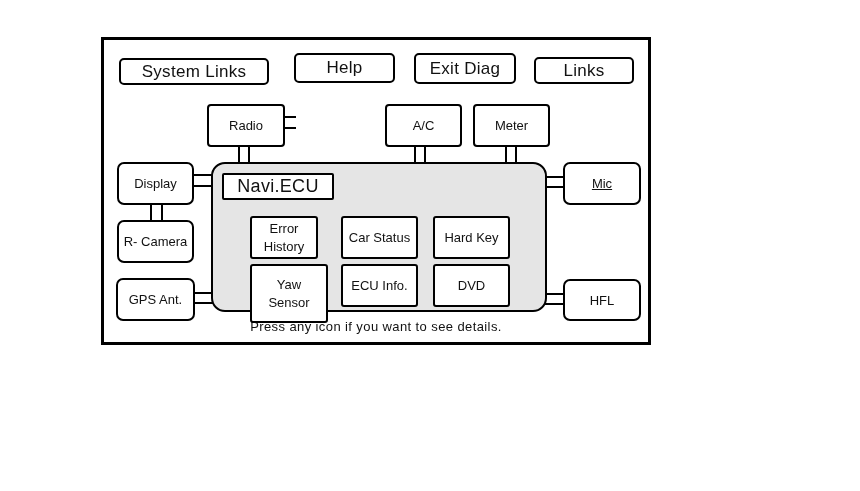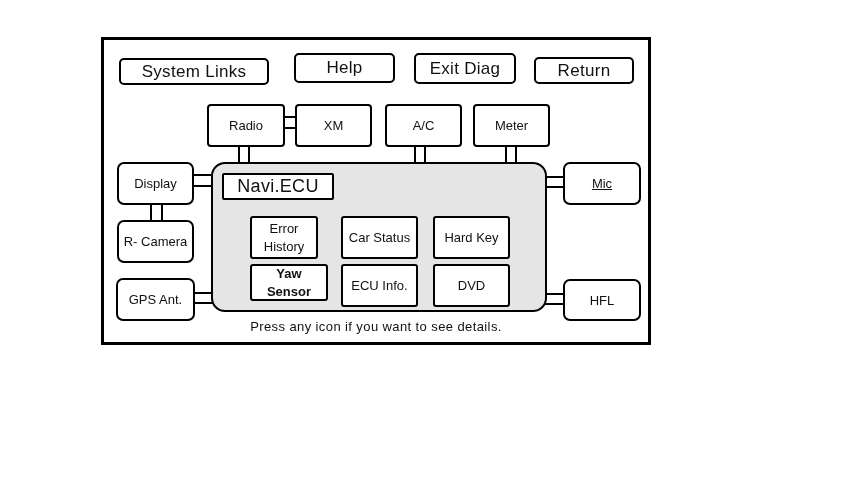--- a/index.html
+++ b/index.html
@@ -127,52 +127,51 @@
 </style>
 </head>
 <body>
 
 <div class="stage">
   <div class="panel">
 
     <div class="btn title-btn" style="left:15px; top:18px; width:150px; height:27px;">System Links</div>
     <div class="btn" style="left:190px; top:13px; width:101px; height:30px;">Help</div>
     <div class="btn" style="left:310px; top:13px; width:102px; height:31px;">Exit Diag</div>
-    <div class="btn" style="left:430px; top:17px; width:100px; height:27px;">Return</div>
+    <div class="btn" style="left:430px; top:17px; width:100px; height:27px;">Links</div>
 
     <div class="conn-h" style="left:178px; top:76px;  width:14px; height:13px;"></div>
     <div class="conn-v" style="left:134px; top:104px; width:12px; height:20px;"></div>
     <div class="conn-v" style="left:310px; top:104px; width:12px; height:20px;"></div>
     <div class="conn-v" style="left:401px; top:104px; width:12px; height:20px;"></div>
     <div class="conn-h" style="left:86px;  top:134px; width:24px; height:13px;"></div>
     <div class="conn-v" style="left:46px;  top:162px; width:13px; height:19px;"></div>
     <div class="conn-h" style="left:88px;  top:252px; width:22px; height:12px;"></div>
     <div class="conn-h" style="left:440px; top:136px; width:22px; height:12px;"></div>
     <div class="conn-h" style="left:440px; top:253px; width:22px; height:12px;"></div>
 
     <div class="node" style="left:103px; top:64px; width:78px; height:43px;">Radio</div>
-    <div class="node" style="left:191px; top:64px; width:77px; height:43px;">XM</div>
     <div class="node" style="left:281px; top:64px; width:77px; height:43px;">A/C</div>
     <div class="node round" style="left:13px; top:122px; width:77px; height:43px;">Display</div>
 
     <div class="node" style="left:369px; top:64px; width:77px; height:43px;">Meter</div>
     <div class="node round" style="left:13px; top:180px; width:77px; height:43px;">R- Camera</div>
     <div class="node round" style="left:12px; top:238px; width:79px; height:43px;">GPS Ant.</div>
 
     <div class="node round" style="left:459px; top:122px; width:78px; height:43px;text-decoration:underline;">Mic</div>
     <div class="node round" style="left:459px; top:239px; width:78px; height:42px;">HFL</div>
 
     <div class="ecu-box" style="left:107px; top:122px; width:336px; height:150px;">
       <div class="ecu-label" style="left:9px; top:9px; width:112px; height:27px;">Navi.ECU</div>
 
       <div class="icon-box" style="left:37px; top:52px; width:68px; height:43px;">Error
 History</div>
       <div class="icon-box" style="left:128px; top:52px; width:77px; height:43px;">Car Status</div>
       <div class="icon-box" style="left:220px; top:52px; width:77px; height:43px;">Hard Key</div>
-      <div class="icon-box" style="left:37px; top:100px; width:78px; height:37px;font-weight:bold;">Yaw
+      <div class="icon-box" style="left:37px; top:100px; width:78px; height:59px;">Yaw
 Sensor</div>
       <div class="icon-box" style="left:128px; top:100px; width:77px; height:43px;">ECU Info.</div>
       <div class="icon-box" style="left:220px; top:100px; width:77px; height:43px;">DVD</div>
     </div>
 
     <div class="footer-text">Press any icon if you want to see details.</div>
   </div>
 </div>
 
 </body></html>

